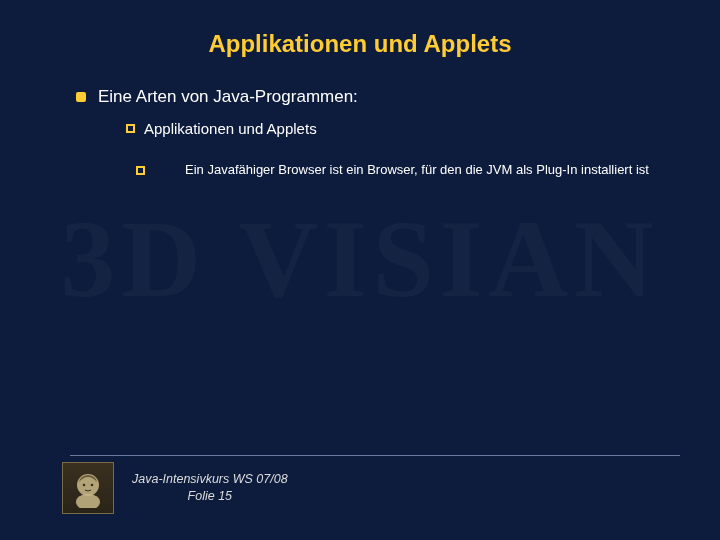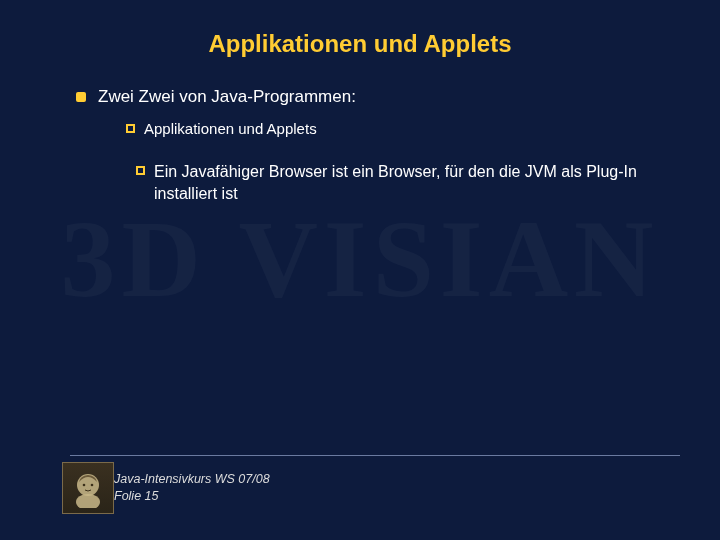--- a/index.html
+++ b/index.html
@@ -65,54 +65,56 @@
     box-sizing: border-box;
   }
   .italic { font-style: italic; }
   .footer {
     position: absolute;
     left: 70px; right: 40px; bottom: 26px;
     border-top: 1px solid #6a7aa0;
     padding-top: 6px;
     display: flex;
     align-items: center;
+    gap: 18px;
+    text-align: center;
   }
   .logo {
     width: 52px; height: 52px;
     border: 1px solid #7a6a4a;
     background: linear-gradient(#3a3020,#2a2418);
     display: flex;
     align-items: center;
     justify-content: center;
     position: relative;
     margin-left: -8px;
   }
   .logo svg { width: 40px; height: 40px; }
   .footer-text {
     font-size: 12.5px;
     font-style: italic;
     color: #dcdcdc;
     line-height: 1.35;
   }
   .sub2-standalone { margin-left: 68px; margin-top: 6px; }
-  .sub2-standalone > li { font-size: 16px; }
+  .sub2-standalone > li { font-size: 13px; text-align: center; }
 </style>
 </head>
 <body>
 
 <div class="watermark">3D VISIAN</div>
 
 <div class="slide">
 
   <h1 class="title">Applikationen und Applets</h1>
 
   <ul class="level1">
 
     <li>
-      <span>Zwei Zwei von Java-Programmen:</span>
+      <span>Eine Arten von Java-Programmen:</span>
       <ul class="level2">
         <li>
           <span>Applikationen und Applets</span>
         </li>
       </ul>
     </li>
 
 
 
   </ul>

